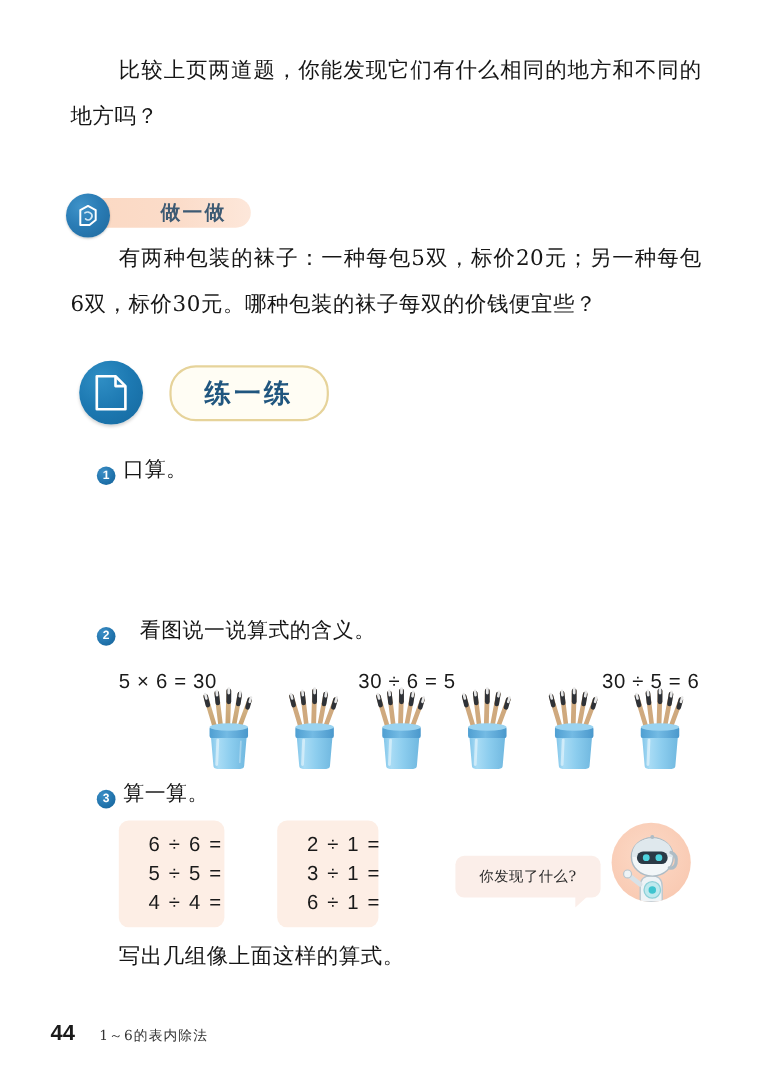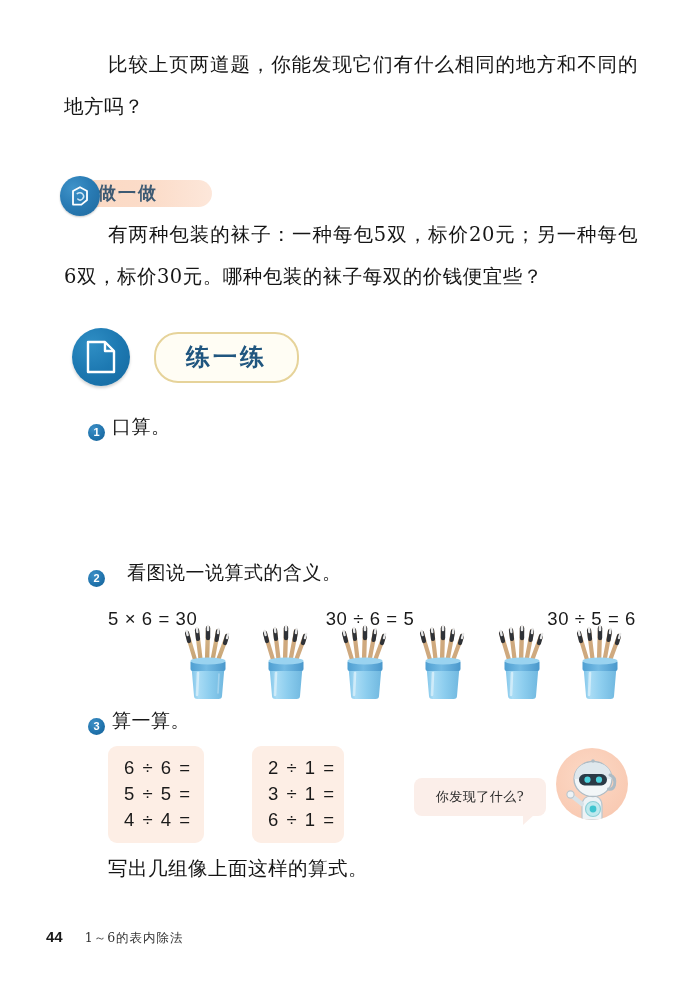--- a/index.html
+++ b/index.html
@@ -68,21 +68,21 @@
     align-items: center;
   }
   .pill-doit {
     position: relative;
     height: 27px;
     min-width: 150px;
     border-radius: 16px;
     background: linear-gradient(90deg, #fbd8c2 0%, #fbdcc9 60%, #fde7da 100%);
     display: flex;
     align-items: center;
-    padding-left: 36px;
+    padding-left: 84px;
     padding-right: 22px;
     box-sizing: border-box;
     margin-top: 40px;
   }
   .pill-doit .label {
     font-family: "DejaVu Serif", "Liberation Serif", serif;
     font-size: 18px;
     color: #3d5a73;
     letter-spacing: 2px;
     font-weight: 600;
@@ -215,21 +215,21 @@
     width: 60px;
     height: 86px;
     position: relative;
   }
 
   
   .calc-box {
     position: absolute;
     background: #fdeee5;
     border-radius: 9px;
-    padding: 9px 16px 10px 16px;
+    padding: 9px 16px 10px 27px;
     box-sizing: border-box;
   }
   .calc-box .math {
     font-size: 18.5px;
     line-height: 26px;
     letter-spacing: 1.5px;
   }
   #calc-box-left  { left: 108px; top: 746px; width: 96px; }
   #calc-box-right { left: 252px; top: 746px; width: 92px; }
 
@@ -275,21 +275,21 @@
   
   #footer {
     position: absolute;
     left: 46px;
     top: 928px;
     display: flex;
     align-items: baseline;
   }
   #footer .pagenum {
     font-family: "Liberation Sans", sans-serif;
-    font-size: 15px;
+    font-size: 20px;
     font-weight: 700;
     color: #1a1a1a;
     margin-right: 22px;
   }
   #footer .chapter {
     font-family: "DejaVu Serif", "Liberation Serif", serif;
     font-size: 12.5px;
     color: #333;
     letter-spacing: 1px;
   }

